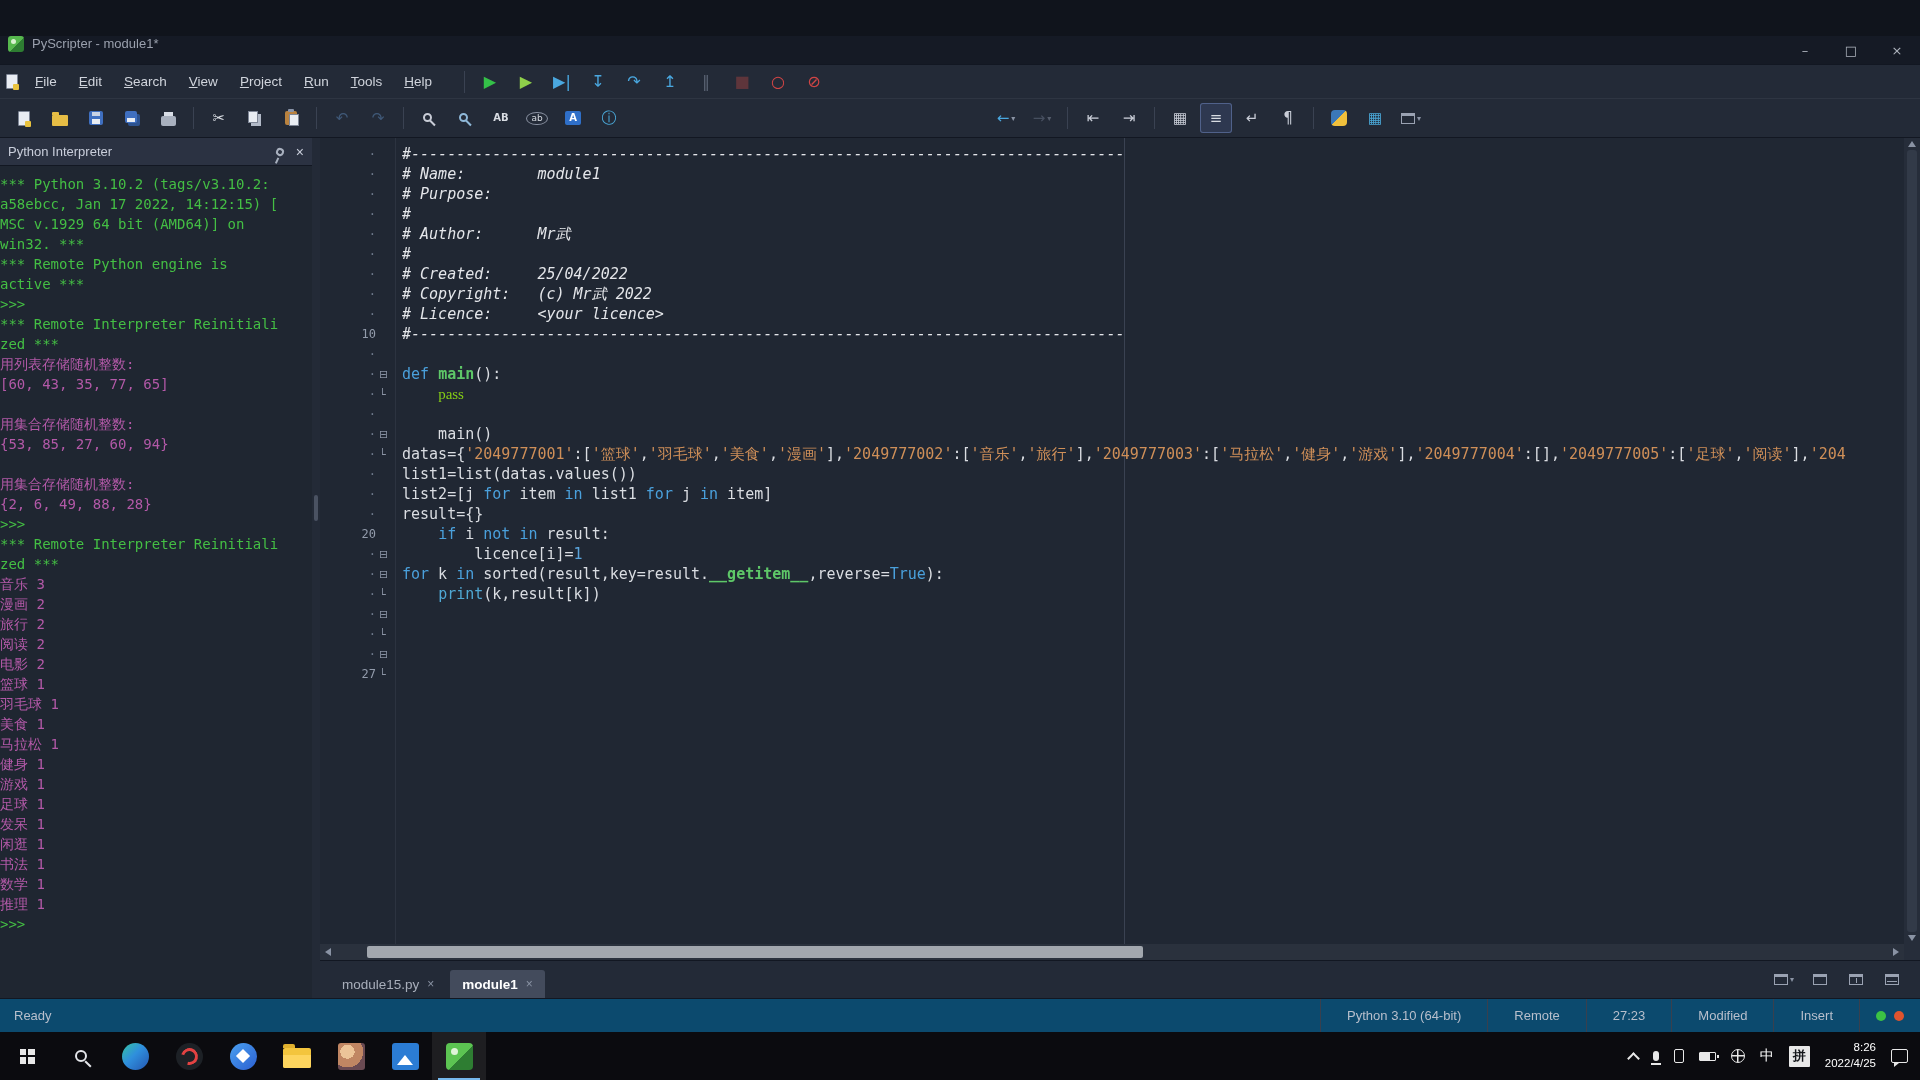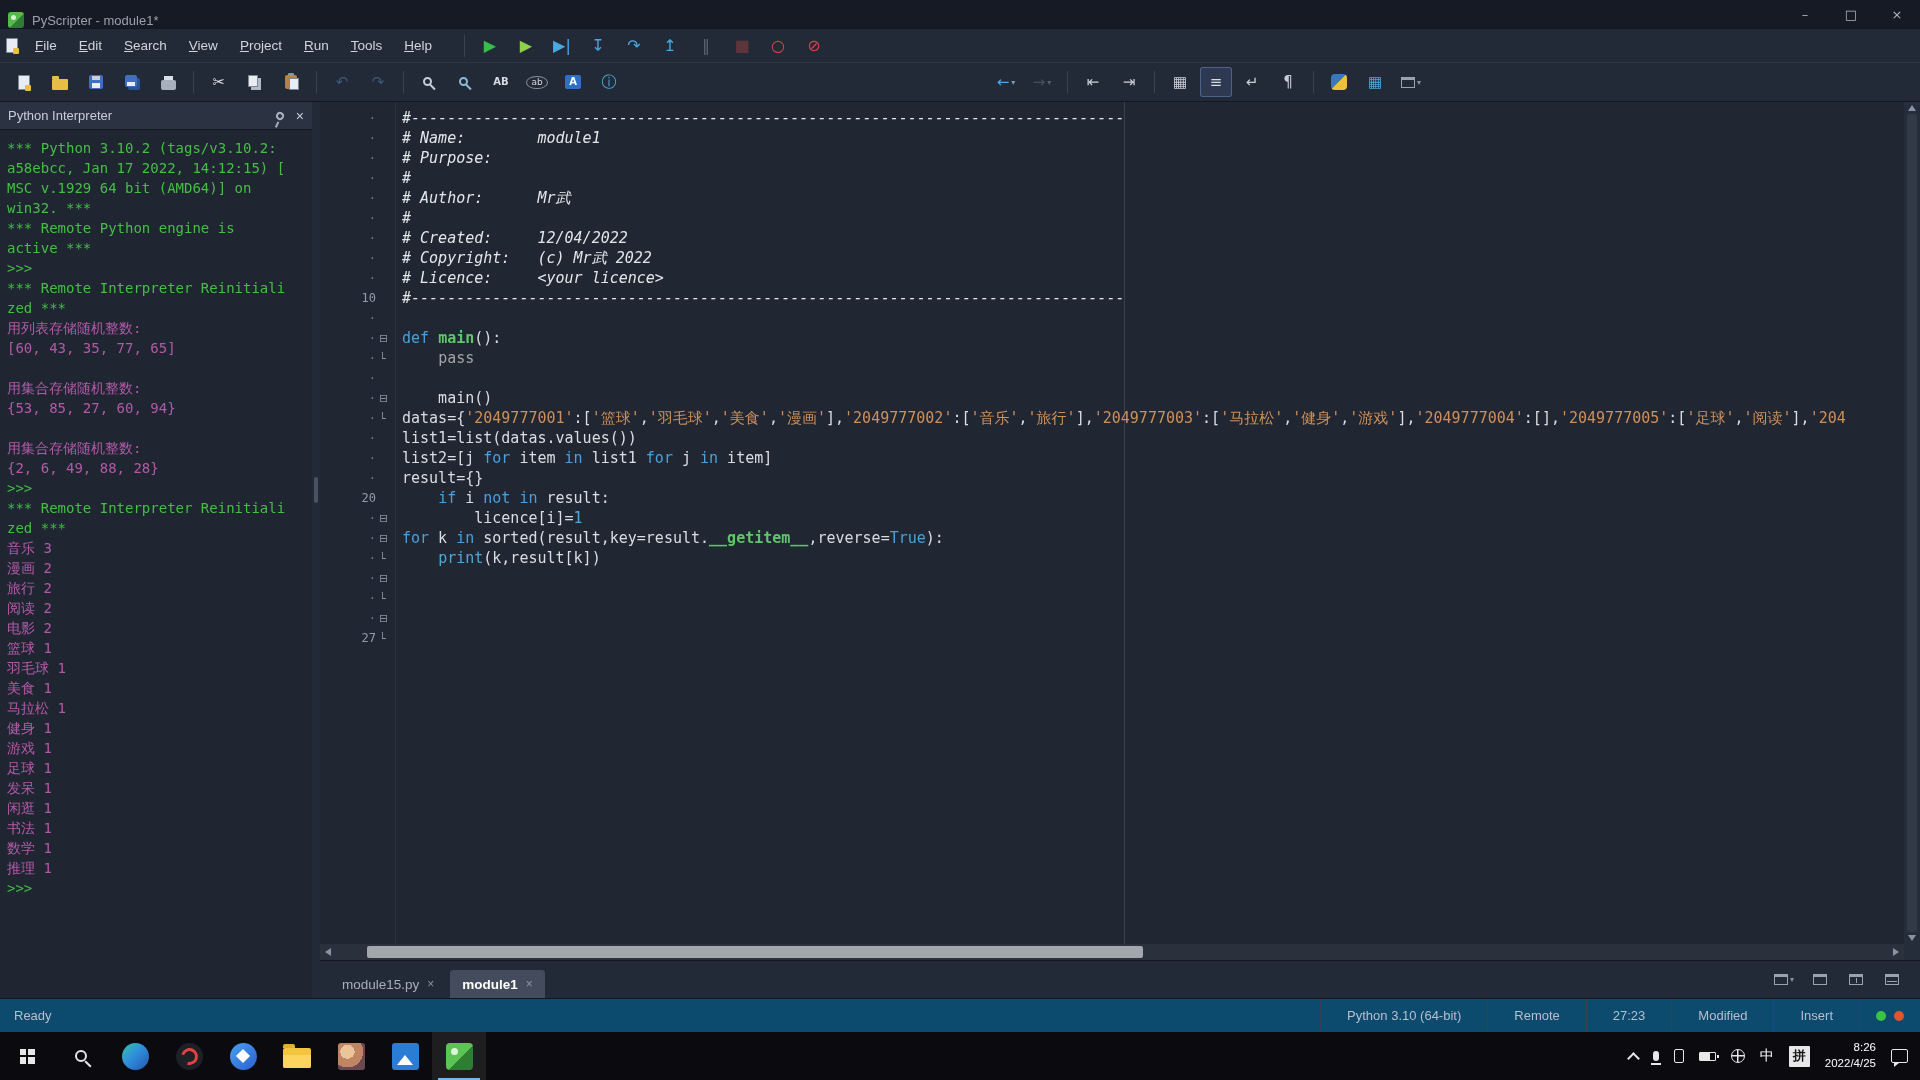--- a/index.html
+++ b/index.html
@@ -1,21 +1,21 @@
 <!DOCTYPE html>
 <html><head>
 <meta charset="utf-8">
 <style>
   * { margin:0; padding:0; box-sizing:border-box; }
   html,body { width:1920px; height:1080px; overflow:hidden; background:#10141c;
     font-family:"Liberation Sans", sans-serif; }
   .app { width:1920px; height:1080px; display:flex; flex-direction:column; }
 
   
-  .titlebar { height:28px; background:#151a25; display:flex; align-items:flex-end; color:#9aa0ad; }
+  .titlebar { height:28px; background:#151a25; display:flex; align-items:flex-start; color:#9aa0ad;margin-top:36px; }
   .app-ico { width:16px; height:16px; margin:0 8px 0 8px; border-radius:3px;
     background:linear-gradient(135deg,#57b84e 0 55%,#2e7d32 55% 100%); position:relative; }
   .app-ico::after { content:""; position:absolute; left:3px; top:3px; width:5px; height:5px; border-radius:50%; background:#d9f2d0; }
   .title { font-size:13px; }
   .wctrls { margin-left:auto; display:flex; height:100%; }
   .wctrls .tb-btn { width:46px; height:28px; border-radius:0; margin:0; }
   .wctrls .gly { font-size:13px; color:#aeb4be; }
 
   
   .menubar { height:34px; background:#232a37; border-top:1px solid #121722; display:flex; align-items:center; padding-left:6px; }
@@ -71,21 +71,21 @@
   
   .workspace { flex:1; display:flex; min-height:0; }
 
   
   .panel { width:312px; display:flex; flex-direction:column; background:#1f2631; }
   .panel-header { height:28px; background:#2b3242; display:flex; align-items:center; padding:0 8px; border-bottom:1px solid #121722; }
   .panel-title { flex:1; color:#c9ცedb; color:#c9cedb; font-size:13px; }
   .pin { width:8px; height:8px; border:2px solid #a8b0be; border-radius:50%; position:relative; transform:rotate(25deg); margin-right:12px; }
   .pin::after { content:""; position:absolute; left:2px; top:8px; width:2px; height:6px; background:#a8b0be; }
   .pclose { color:#c9cedb; font-size:14px; line-height:1; }
-  .panel-body { flex:1; padding:8px 4px 0 7px; font-family:"DejaVu Sans Mono", monospace; font-size:14px;
+  .panel-body { flex:1; padding:8px 4px 0 0; font-family:"DejaVu Sans Mono", monospace; font-size:14px;
     line-height:20px; white-space:pre; overflow:hidden; }
   .ln { height:20px; }
   .ln.g { color:#44bf44; }
   .ln.m { color:#b359a8; }
 
   .splitter { width:8px; background:#232a37; display:flex; align-items:center; justify-content:center; }
   .grip { width:4px; height:26px; background:#4a5262; border-radius:2px; margin-top:-120px; }
 
   
   .editor-col { flex:1; display:flex; flex-direction:column; min-width:0; }
@@ -94,21 +94,21 @@
   .grow { height:20px; display:flex; align-items:center; justify-content:flex-end; }
   .gnum { font-family:"DejaVu Sans Mono", monospace; font-size:12px; color:#6f7a8c; padding-right:3px; }
   .gnum.num { color:#939cac; }
   .gfold { width:16px; font-family:"DejaVu Sans", monospace; font-size:11px; color:#8a93a4; text-align:left; }
   .code { flex:1; position:relative; overflow:hidden; padding:6px 0 0 6px;
     font-family:"DejaVu Sans Mono", monospace; font-size:15px; line-height:20px; }
   .ruler { position:absolute; top:0; bottom:0; left:calc(6px + 80ch); width:1px; background:#3a4252; }
   .crow { height:20px; white-space:pre; position:relative; }
   .cm { color:#e4e6ea; font-style:italic; }
   .kw { color:#4aa0dc; }
-  .kw2 { color:#a3a3a3; }
+  .kw2 { color:#84cc16;font-family:Liberation Serif, serif; }
   .fn { color:#5ec768; font-weight:bold; }
   .st { color:#cf8f58; }
   .nm { color:#5aa4dc; }
   .pl { color:#dadde2; }
   .bi { color:#4fa8d4; }
 
   
   .vscroll { width:16px; background:#262d3a; display:flex; flex-direction:column; align-items:center; padding:3px 0; }
   .tri-up { width:0; height:0; border-left:4px solid transparent; border-right:4px solid transparent; border-bottom:6px solid #8a93a4; }
   .tri-down { width:0; height:0; border-left:4px solid transparent; border-right:4px solid transparent; border-top:6px solid #8a93a4; }
@@ -476,21 +476,21 @@
             </div>
           </div>
         <div class="code">
           <div class="ruler"></div>
         <div class="crow"><span class="cm">#-------------------------------------------------------------------------------</span></div>
             <div class="crow"><span class="cm"># Name:        module1</span></div>
             <div class="crow"><span class="cm"># Purpose:</span></div>
             <div class="crow"><span class="cm">#</span></div>
             <div class="crow"><span class="cm"># Author:      Mr武</span></div>
             <div class="crow"><span class="cm">#</span></div>
-            <div class="crow"><span class="cm"># Created:     12/04/2022</span></div>
+            <div class="crow"><span class="cm"># Created:     25/04/2022</span></div>
             <div class="crow"><span class="cm"># Copyright:   (c) Mr武 2022</span></div>
             <div class="crow"><span class="cm"># Licence:     &lt;your licence&gt;</span></div>
             <div class="crow"><span class="cm">#-------------------------------------------------------------------------------</span></div>
             <div class="crow">&nbsp;</div>
             <div class="crow"><span class="kw">def </span><span class="fn">main</span><span class="pl">():</span></div>
             <div class="crow"><span class="pl">    </span><span class="kw2">pass</span></div>
             <div class="crow">&nbsp;</div>
             <div class="crow"><span class="pl">    main()</span></div>
             <div class="crow"><span class="pl">datas={</span><span class="st">'2049777001'</span><span class="pl">:[</span><span class="st">'篮球'</span><span class="pl">,</span><span class="st">'羽毛球'</span><span class="pl">,</span><span class="st">'美食'</span><span class="pl">,</span><span class="st">'漫画'</span><span class="pl">],</span><span class="st">'2049777002'</span><span class="pl">:[</span><span class="st">'音乐'</span><span class="pl">,</span><span class="st">'旅行'</span><span class="pl">],</span><span class="st">'2049777003'</span><span class="pl">:[</span><span class="st">'马拉松'</span><span class="pl">,</span><span class="st">'健身'</span><span class="pl">,</span><span class="st">'游戏'</span><span class="pl">],</span><span class="st">'2049777004'</span><span class="pl">:[],</span><span class="st">'2049777005'</span><span class="pl">:[</span><span class="st">'足球'</span><span class="pl">,</span><span class="st">'阅读'</span><span class="pl">],</span><span class="st">'204</span></div>
             <div class="crow"><span class="pl">list1=list(datas.values())</span></div>

